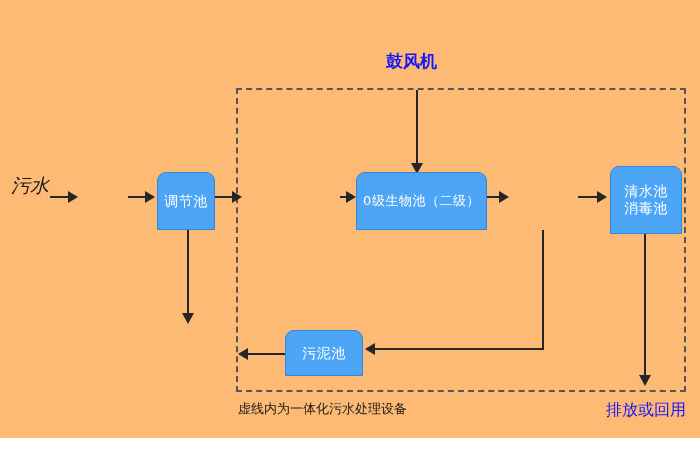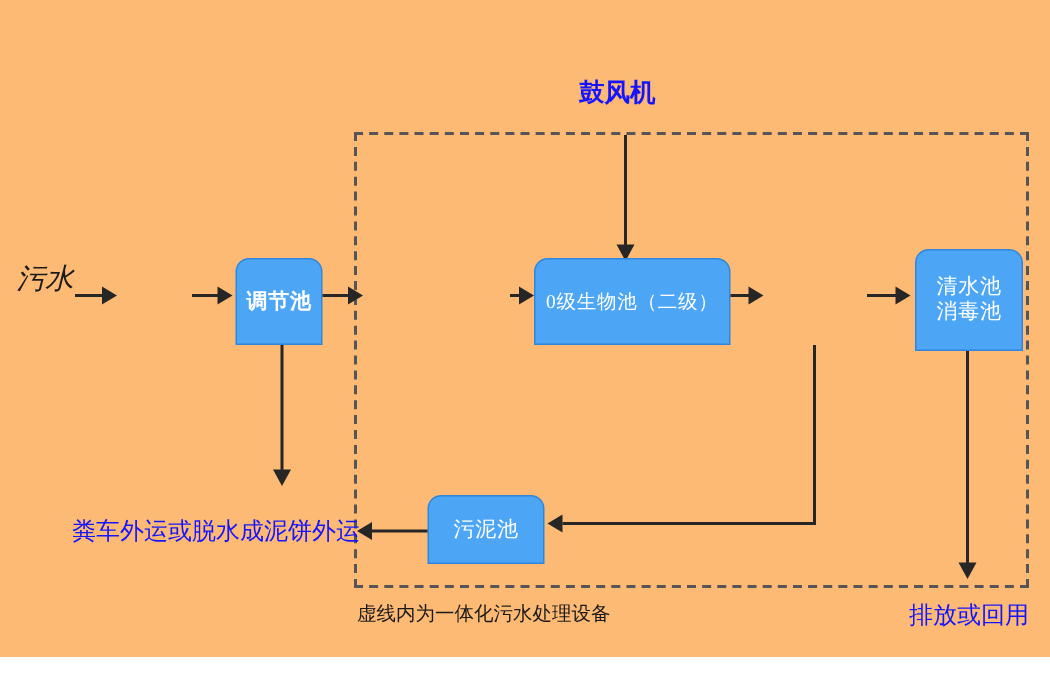--- a/index.html
+++ b/index.html
@@ -94,30 +94,30 @@
   <div class="arrow down" style="left:411px; top:163px;"></div>
 
   <div class="label black" style="left:11px; top:173px; font-size:19px;font-style:italic;">污水</div>
   <div class="hline" style="left:50px; top:196px; width:20px;"></div>
   <div class="arrow right" style="left:68px; top:191px;"></div>
 
 
   <div class="hline" style="left:128px; top:196px; width:19px;"></div>
   <div class="arrow right" style="left:145px; top:191px;"></div>
 
-  <div class="node" style="left:157px; top:172px; width:58px; height:58px;font-weight:bold;">调节池</div>
+  <div class="node" style="left:157px; top:172px; width:58px; height:58px;">调节池</div>
 
   <div class="hline" style="left:215px; top:196px; width:19px;"></div>
   <div class="arrow right" style="left:232px; top:191px;"></div>
 
 
   <div class="hline" style="left:340px; top:196px; width:9px;"></div>
   <div class="arrow right" style="left:346px; top:191px;"></div>
 
-  <div class="node small" style="left:356px; top:172px; width:131px; height:58px;font-family:Liberation Serif, serif;">0级生物池（二级）</div>
+  <div class="node small" style="left:356px; top:172px; width:131px; height:58px;">0级生物池（二级）</div>
 
   <div class="hline" style="left:487px; top:196px; width:14px;"></div>
   <div class="arrow right" style="left:499px; top:191px;"></div>
 
 
   <div class="hline" style="left:578px; top:196px; width:21px;"></div>
   <div class="arrow right" style="left:597px; top:191px;"></div>
 
   <div class="node" style="left:285px; top:330px; width:78px; height:46px;">污泥池</div>
 
@@ -127,21 +127,20 @@
   <div class="vline" style="left:187px; top:230px; height:84px;"></div>
   <div class="arrow down" style="left:182px; top:313px;"></div>
 
   <div class="vline" style="left:542px; top:230px; height:119px;"></div>
   <div class="hline" style="left:375px; top:348px; width:169px;"></div>
   <div class="arrow left" style="left:365px; top:343px;"></div>
 
   <div class="hline" style="left:248px; top:353px; width:37px;"></div>
   <div class="arrow left" style="left:238px; top:348px;"></div>
 
-  <div class="label blue" style="left:48px; top:344px; font-size:16px;">粪车外运或脱水成泥饼外运</div>
 
   <div class="vline" style="left:644px; top:234px; height:142px;"></div>
   <div class="arrow down" style="left:639px; top:375px;"></div>
 
   <div class="label blue" style="left:606px; top:400px; font-size:16px;">排放或回用</div>
 
   <div class="label black" style="left:238px; top:400px; font-size:13px;">虚线内为一体化污水处理设备</div>
 
 </div>
 

